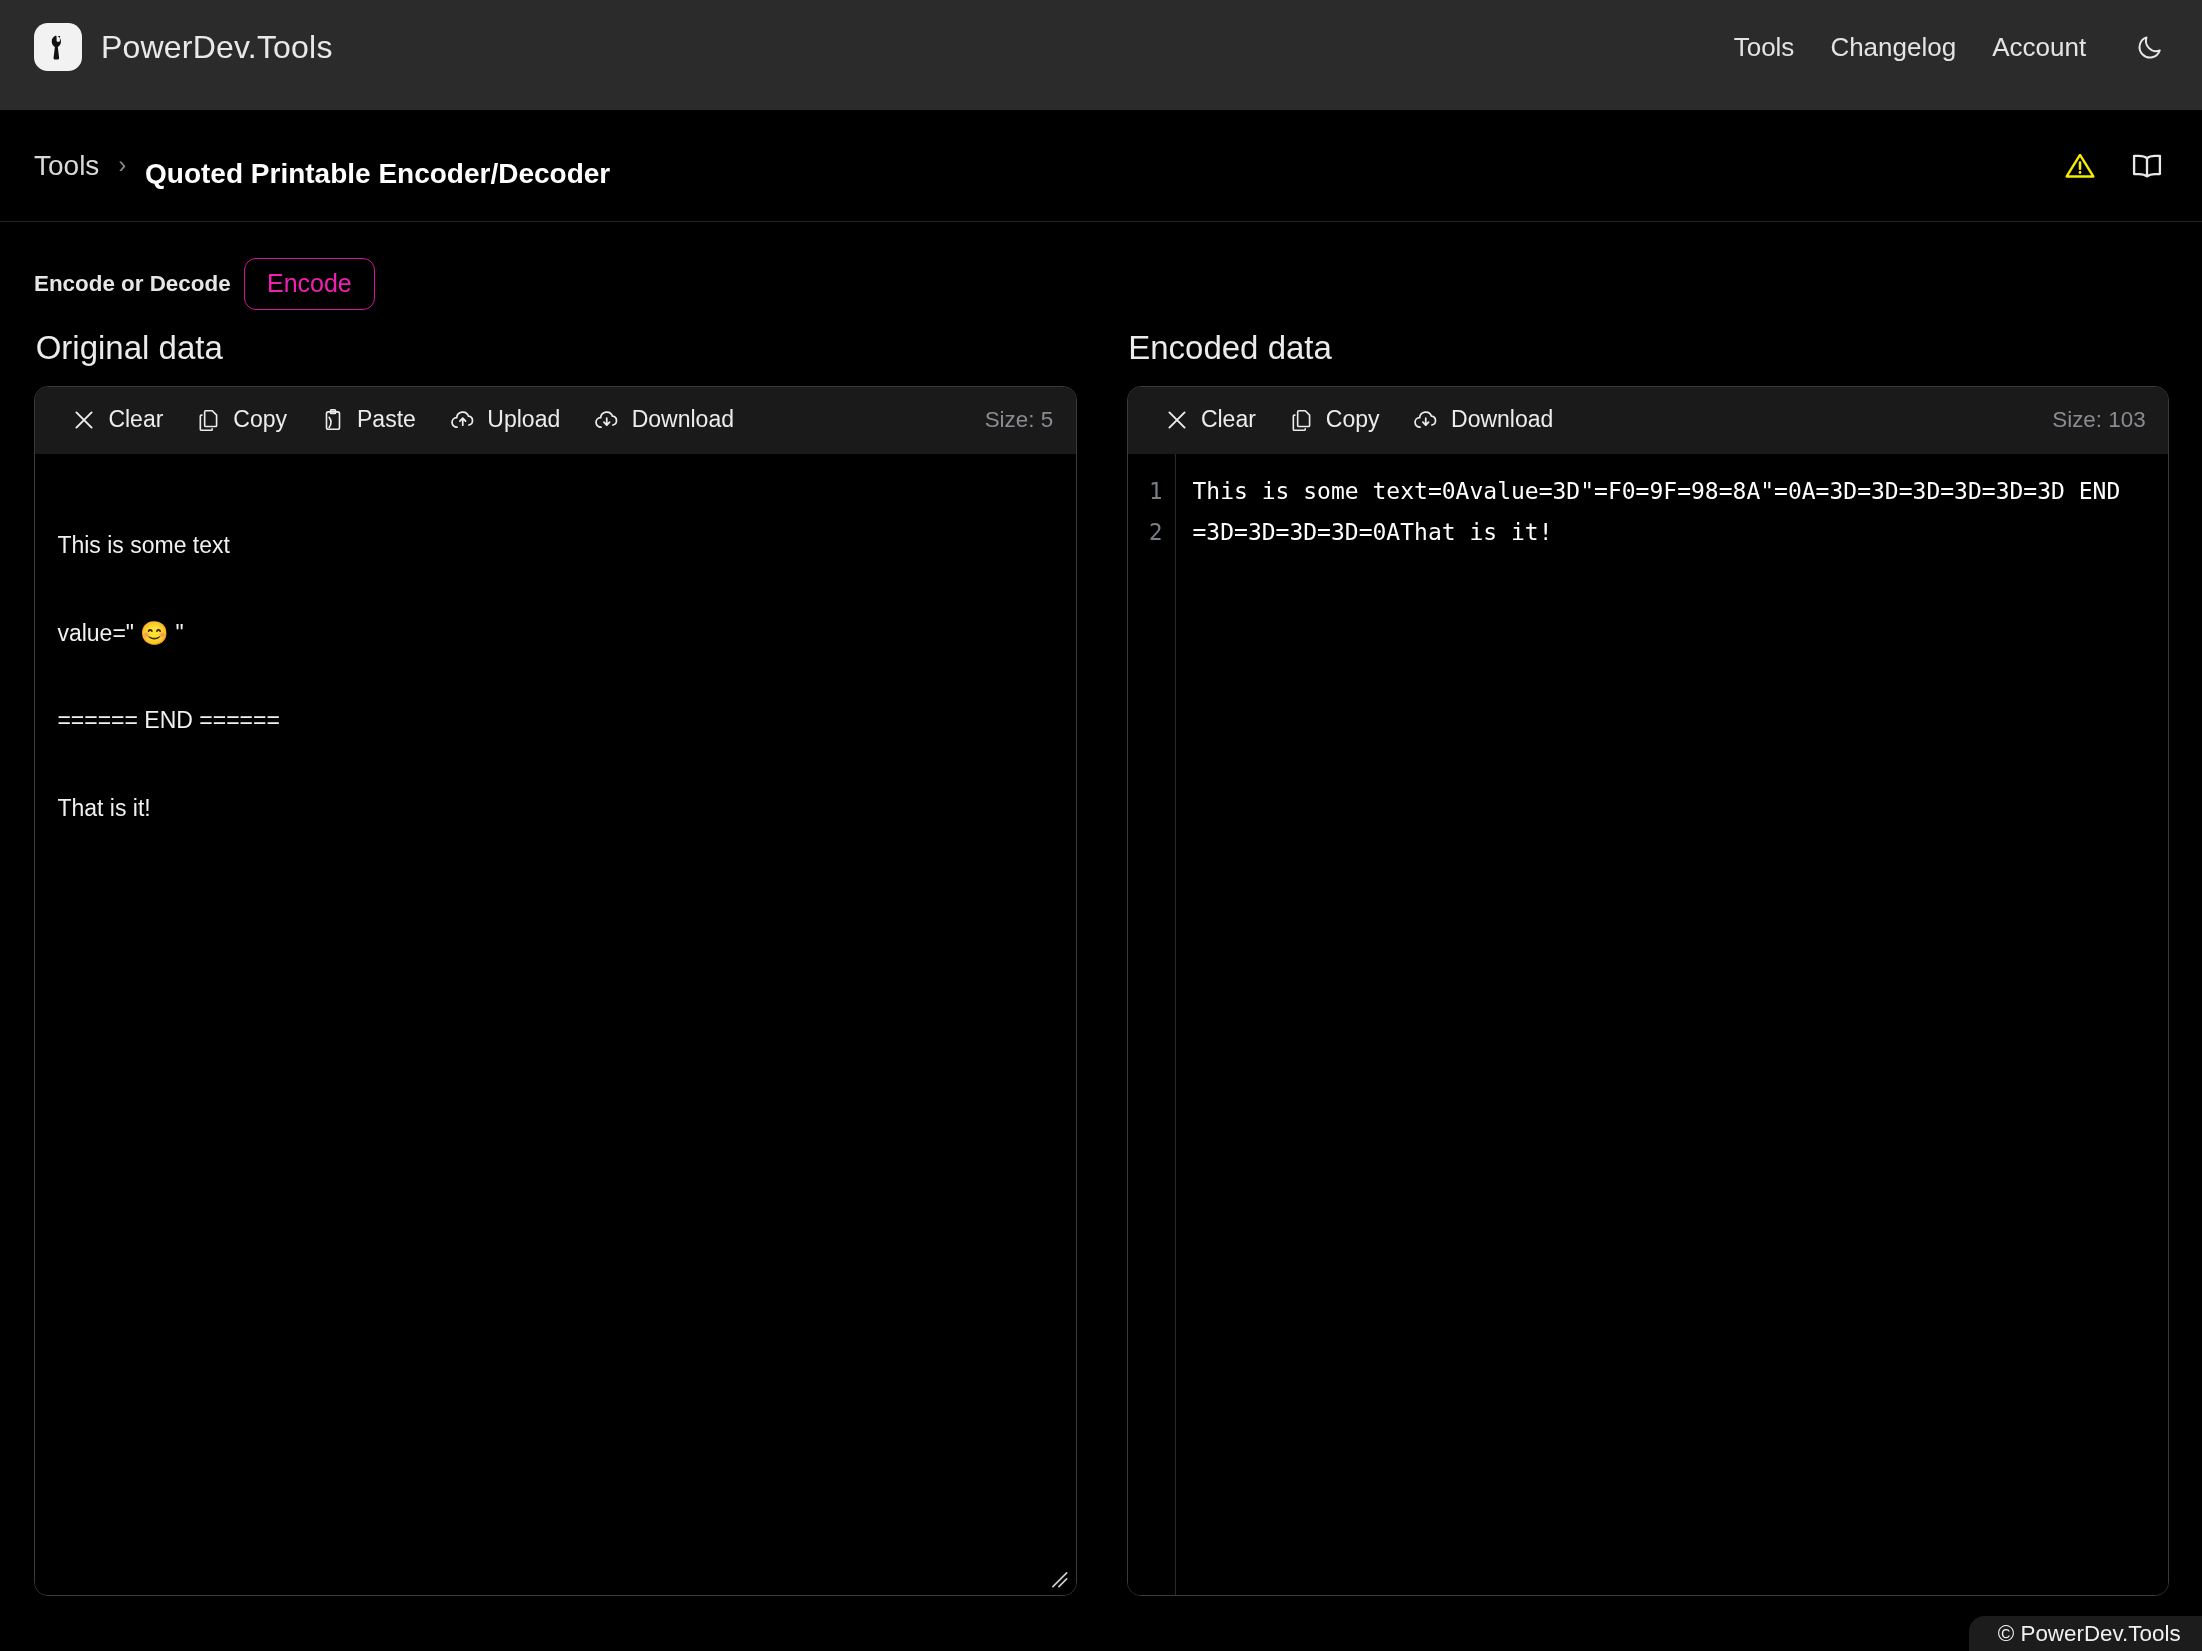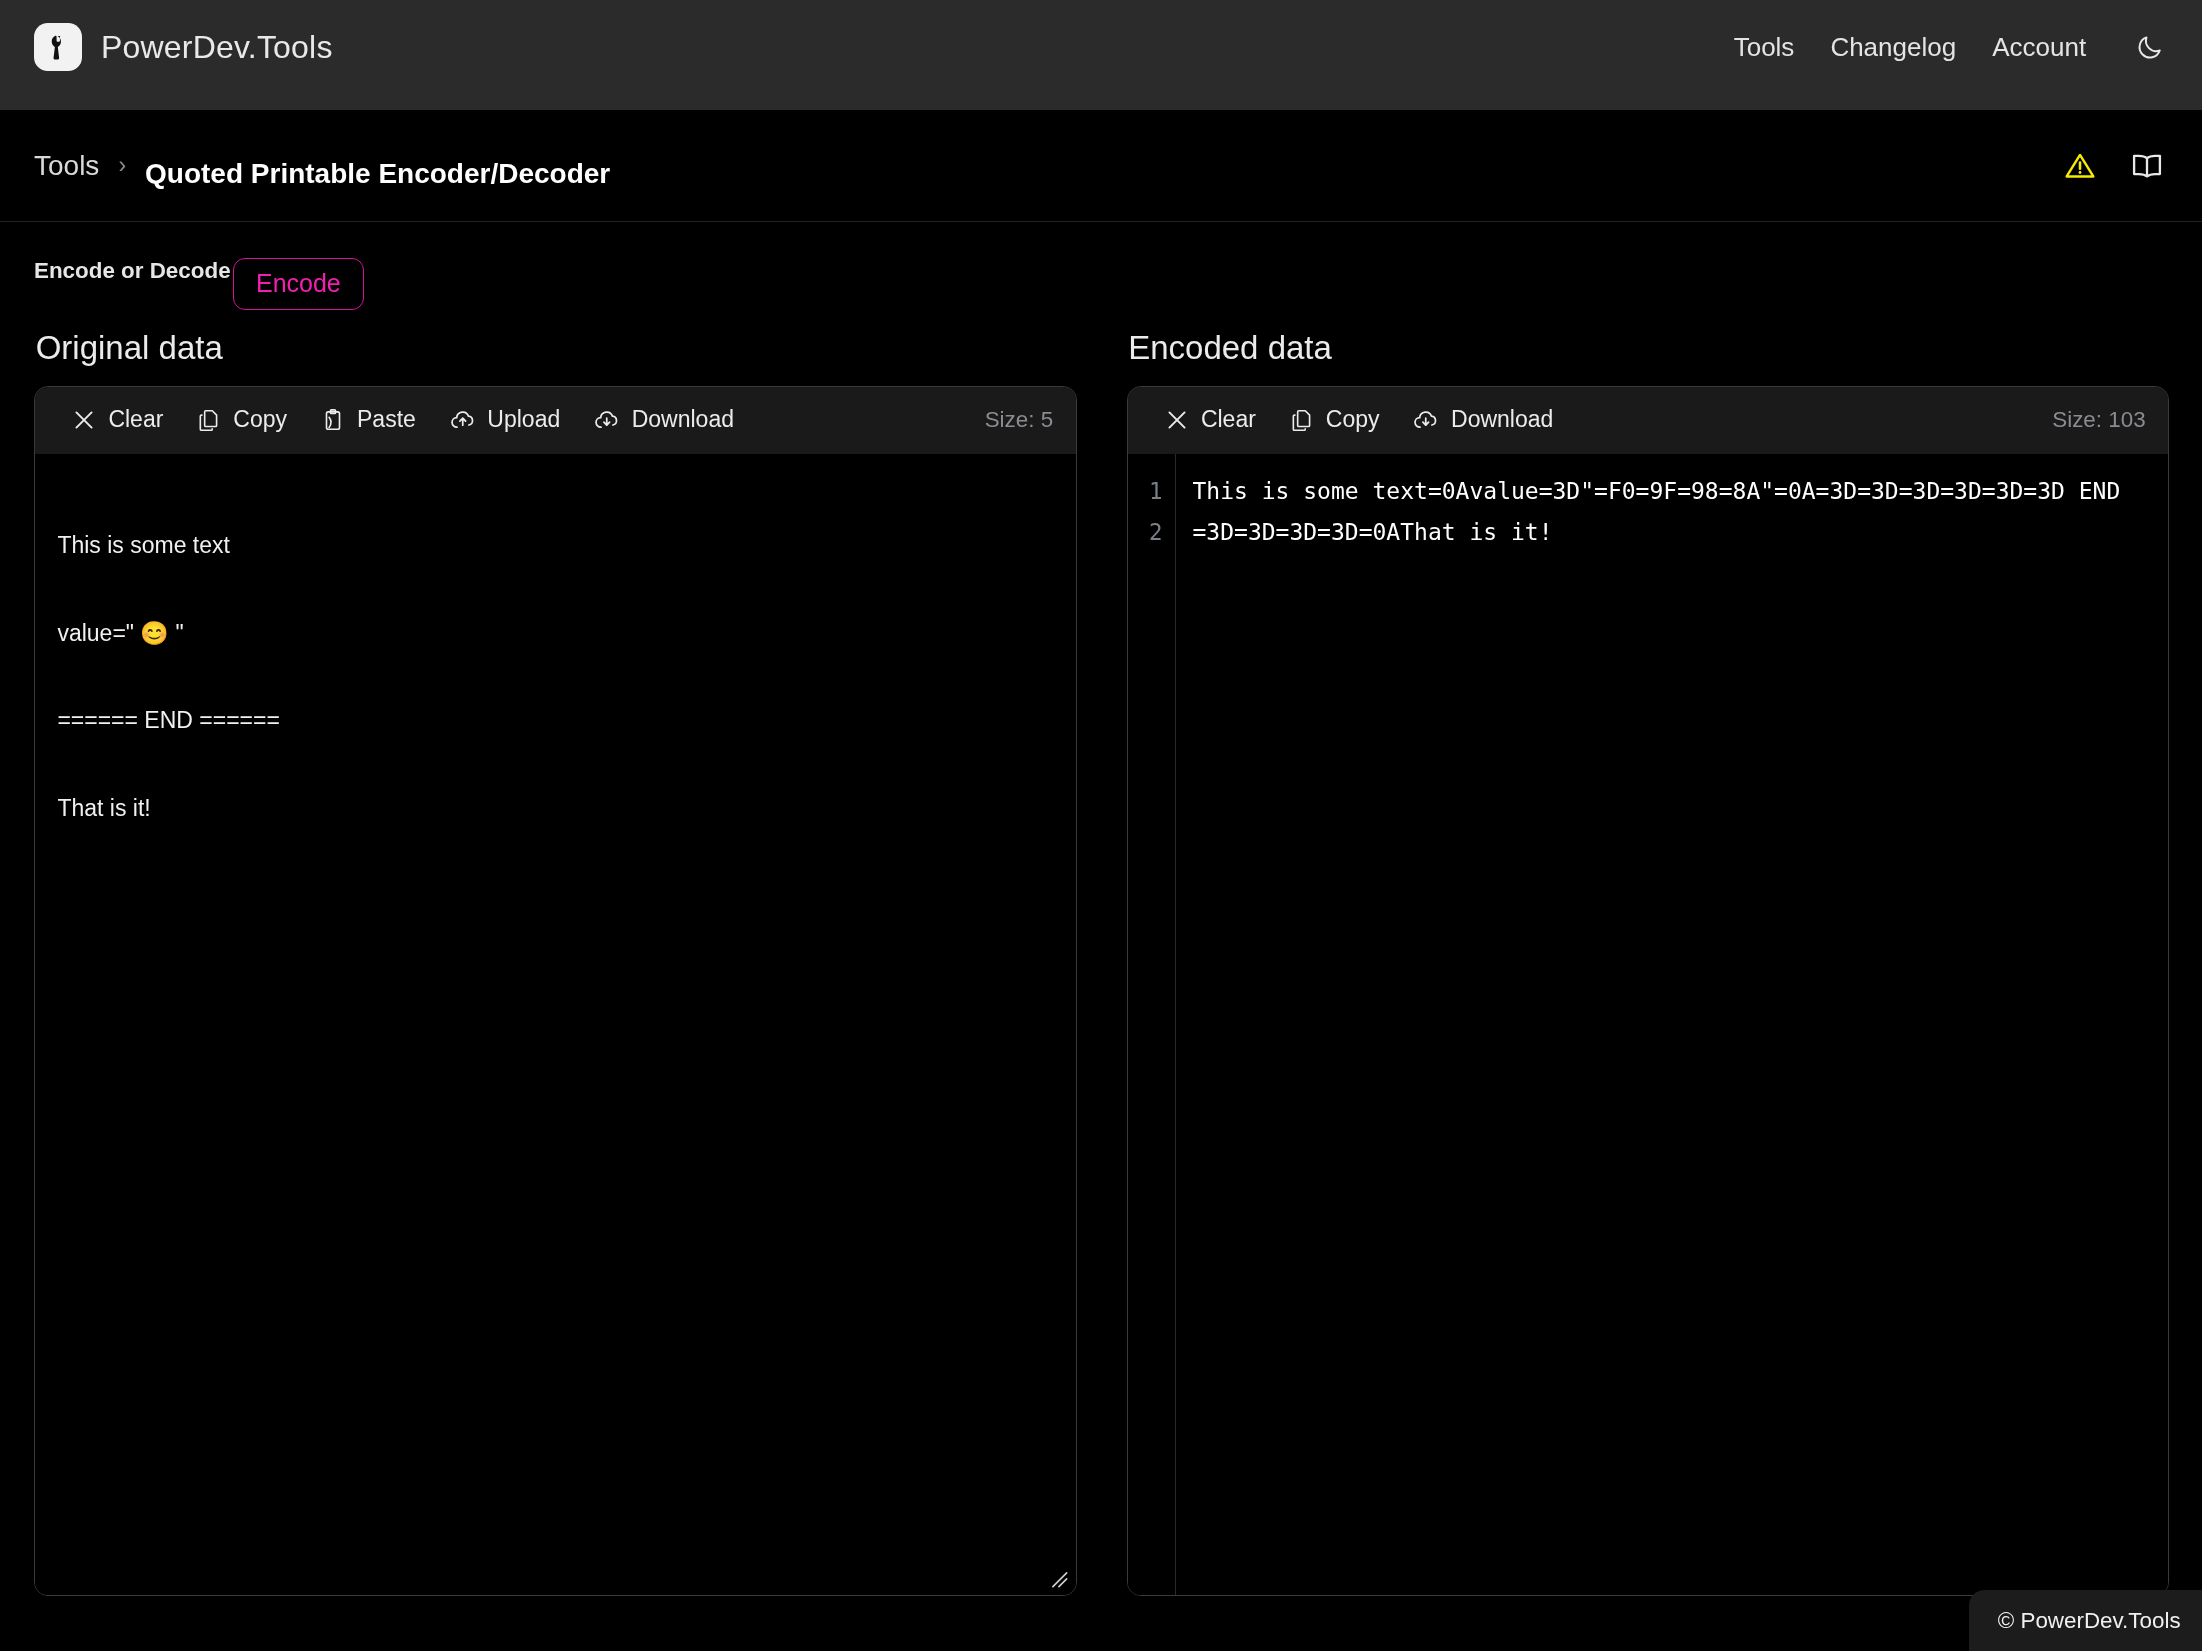--- a/index.html
+++ b/index.html
@@ -56,21 +56,21 @@
     border-bottom: 0.9px solid #232323;
   }
   .crumb-link { font-size: 28px; color: #d9d9d9; text-decoration: none; }
   .crumb-sep { font-size: 23px; color: #8d8d8d; margin: 0 19px; }
   .crumb-current { font-size: 28px; color: #ffffff; font-weight: 700; margin-top: 16px; }
   .crumb-actions { margin-left: auto; display: flex; align-items: center; gap: 27.5px; }
   .crumb-actions .ic { width: 40px; height: 40px; display: flex; align-items: center; justify-content: center; cursor: pointer; }
 
   
   .mode-row {
-    display: flex; align-items: flex-start; gap: 2px;
+    display: flex; align-items: center; gap: 13px;
     padding: 36px 0 0 34px;
   }
   .mode-label { font-size: 22.4px; color: #e6e6e6; font-weight: 700; }
   .mode-btn {
     border: 1.7px solid #d6129a;
     color: #f21fb2;
     background: transparent;
     border-radius: 12px;
     font-size: 25px;
     font-family: inherit;
@@ -157,21 +157,21 @@
   }
   .code-lines div {
     font-family: "DejaVu Sans Mono", monospace;
     font-size: 23px; line-height: 41px; color: #ffffff;
     white-space: pre;
   }
 
   
   .footer {
     position: absolute; right: 0; bottom: 0;
-    height: 62px; padding: 0 22.4px 0 29px;
+    height: 36px; padding: 0 22.4px 0 29px;
     background: #1c1c1c;
     border-top-left-radius: 15.5px;
     display: flex; align-items: center;
   }
   .footer span { font-size: 22.4px; color: #f0f0f0; }
 </style>
 </head>
 <body>
 
 <div class="topbar">

